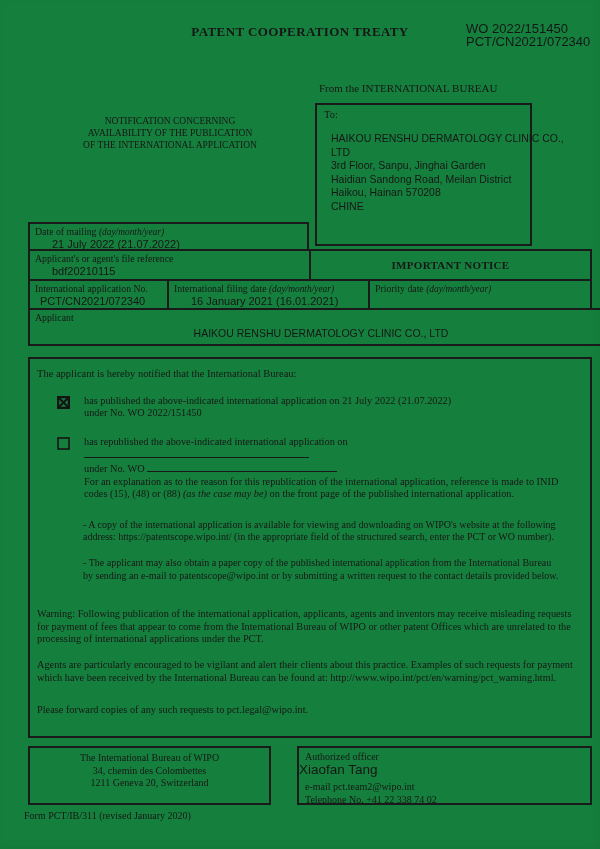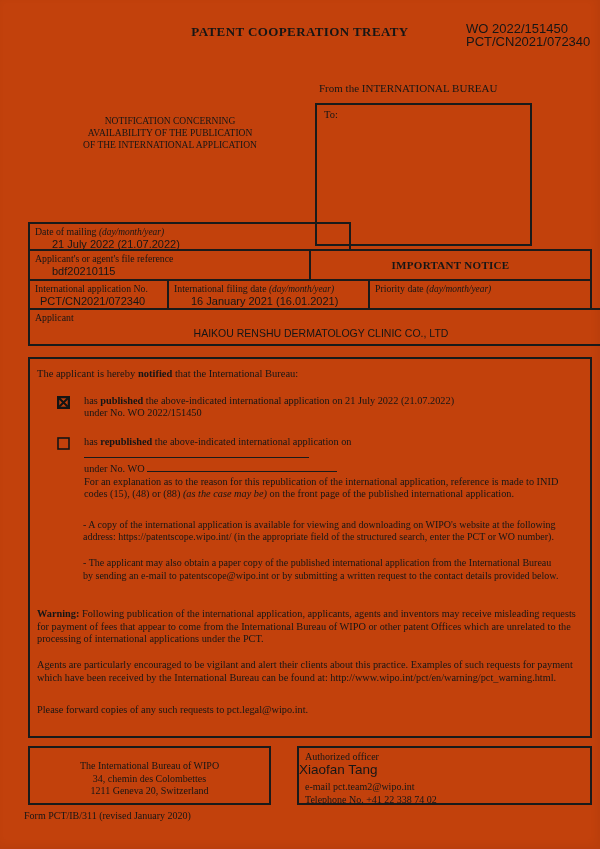--- a/index.html
+++ b/index.html
@@ -1,21 +1,21 @@
 <!DOCTYPE html>
 <html><head>
 <meta charset="utf-8">
 <style>
   html,body{margin:0;padding:0;background:#e8e8e8;}
   .page{
-    position:relative;width:600px;height:849px;background:#c2410c;
+    position:relative;width:600px;height:849px;background:#15803d;
     font-family:"Liberation Serif",serif;color:#161616;overflow:hidden;
     box-shadow:inset -3px -3px 8px rgba(0,0,0,.05);
   }
-  b{font-weight:bold}
+  b{font-weight:normal}
   
   .title{position:absolute;top:24px;left:0;width:600px;text-align:center;
     font-weight:bold;font-size:13px;letter-spacing:.4px}
   .header-nums{position:absolute;top:22px;left:466px;
     font-family:"Liberation Sans",sans-serif;font-size:13px;line-height:13px}
   .from-line{position:absolute;top:82px;left:319px;font-size:11px}
   
   .pct-block{position:absolute;top:106px;left:40px;width:260px;text-align:center}
   .pct-logo{font-size:36px;font-weight:bold;letter-spacing:1.5px;line-height:36px}
   .pct-sub{margin-top:9px;font-size:9.5px;line-height:12px}
@@ -23,21 +23,21 @@
   .to-box{position:absolute;top:103px;left:315px;width:217px;height:143px;
     border:2px solid #1a1a1a;box-sizing:border-box}
   .to-label{font-size:10.5px;margin:4px 0 0 7px}
   .to-address{margin:12px 0 0 14px;font-family:"Liberation Sans",sans-serif;
     font-size:10.5px;line-height:13.5px;width:235px}
   
   .cell{position:absolute;border:2px solid #1a1a1a;box-sizing:border-box}
   .cell .lbl{font-size:9.8px;margin:2px 0 0 5px;white-space:nowrap}
   .cell .lbl i{font-size:9.4px}
   .cell .val{font-family:"Liberation Sans",sans-serif;font-size:11px;margin:1px 0 0 22px;white-space:nowrap}
-  #cell-mailing{top:222px;left:28px;width:323px;height:29px}
+  #cell-mailing{top:222px;left:28px;width:281px;height:29px}
   #cell-fileref{top:249px;left:28px;width:283px;height:32px}
   #cell-notice{top:249px;left:309px;width:283px;height:32px}
   #cell-notice .notice{font-weight:bold;font-size:11px;text-align:center;line-height:28px;letter-spacing:.3px}
   #cell-appno{top:279px;left:28px;width:141px;height:31px}
   #cell-appno .val{margin-left:10px}
   #cell-filing{top:279px;left:167px;width:203px;height:31px}
   #cell-priority{top:279px;left:368px;width:224px;height:31px}
   #cell-applicant{top:308px;left:28px;width:586px;height:38px}
   #cell-applicant .val{margin:4px 0 0 0;text-align:center;font-size:10.5px}
   
@@ -55,21 +55,21 @@
   .blank-long{width:225px}
   .blank-short{width:190px}
   .indent-para{margin:18px 15px 0 46px}
   .indent-para.second{margin-top:13px}
   .para{margin:26px 2px 0 0;font-size:10.3px}
   .para.mid{margin-top:13px}
   .para.last{margin-top:20px}
   
   .footer-left{position:absolute;top:746px;left:28px;width:243px;height:59px;
     border:2px solid #1a1a1a;box-sizing:border-box;text-align:center;
-    font-size:10px;line-height:12.5px;padding-top:12px}
+    font-size:10px;line-height:12.5px;padding-top:4px}
   .footer-right{position:absolute;top:746px;left:297px;width:295px;height:59px;
     border:2px solid #1a1a1a;box-sizing:border-box}
   .ao-label{font-size:10px;margin:3px 16px 0 6px}
   .ao-name{font-family:"Liberation Sans",sans-serif;font-size:13.5px;margin-top:0}
   .ao-contact{font-size:10px;line-height:12.5px;margin:4px 0 0 6px}
   .form-id{position:absolute;top:810px;left:24px;font-size:10px}
 </style>
 </head>
 <body>
 
@@ -85,20 +85,28 @@
   <div class="pct-block">
     <div class="pct-sub">
       <div>NOTIFICATION CONCERNING</div>
       <div>AVAILABILITY OF THE PUBLICATION</div>
       <div>OF THE INTERNATIONAL APPLICATION</div>
     </div>
   </div>
 
   <div class="to-box">
     <div class="to-label">To:</div>
+    <div class="to-address">
+      <div>HAIKOU RENSHU DERMATOLOGY CLINIC CO.,</div>
+      <div>LTD</div>
+      <div>3rd Floor, Sanpu, Jinghai Garden</div>
+      <div>Haidian Sandong Road, Meilan District</div>
+      <div>Haikou, Hainan 570208</div>
+      <div>CHINE</div>
+    </div>
   </div>
 
   <div class="cell" id="cell-mailing">
     <div class="lbl"><span>Date of mailing </span><i>(day/month/year)</i></div>
     <div class="val">21 July 2022 (21.07.2022)</div>
   </div>
 
   <div class="cell" id="cell-fileref">
     <div class="lbl">Applicant's or agent's file reference</div>
     <div class="val">bdf20210115</div>

